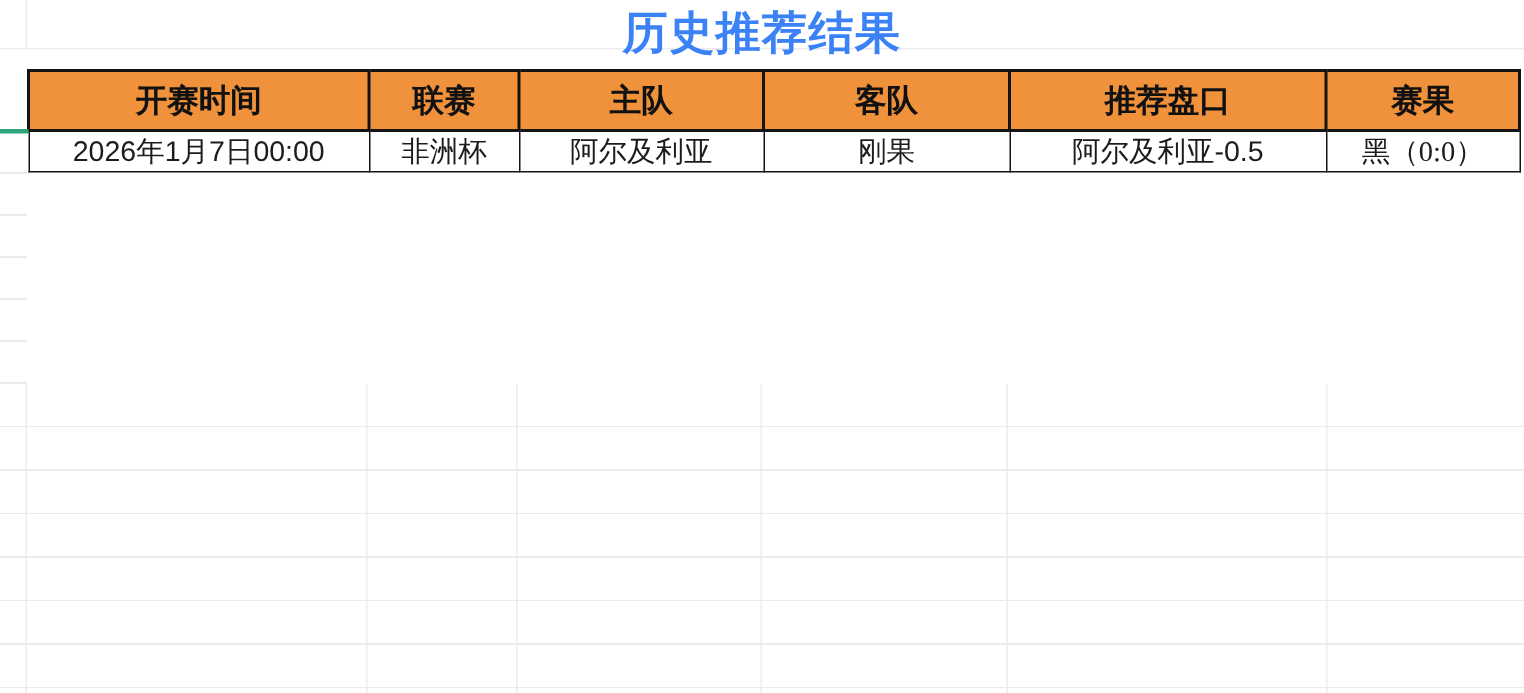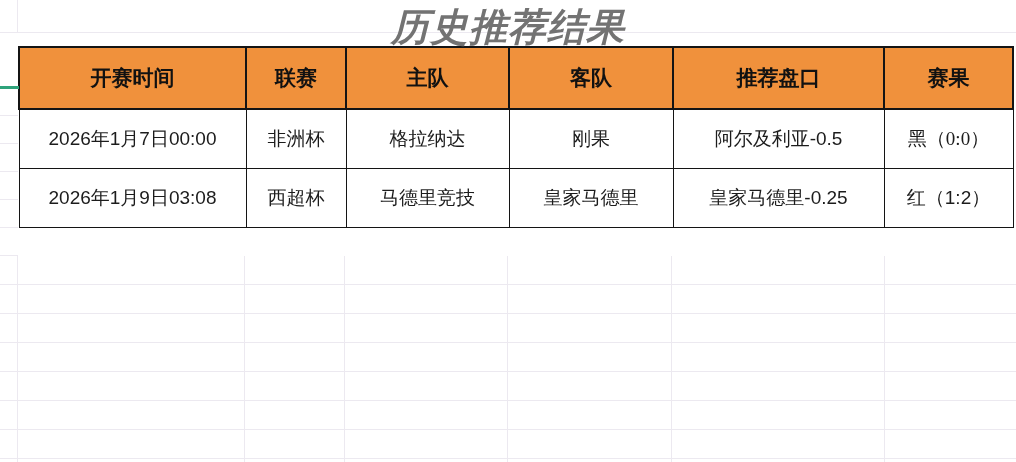--- a/index.html
+++ b/index.html
@@ -3,21 +3,21 @@
 <meta charset="utf-8">
 <style>
   html,body{margin:0;padding:0;background:#fff;}
   .screen{
     position:relative;width:1016px;height:462px;background:#ffffff;overflow:hidden;
     font-family:"Liberation Sans","DejaVu Sans",sans-serif;
     --header-bg:#F0913C; --red:#B73225; --grid:#ECE9F0; --freeze:#2FA37B; --ink:#141414;
   }
   .title{
     position:absolute;top:2px;left:0;width:100%;text-align:center;
-    font-size:38px;font-weight:bold;color:#737373;letter-spacing:1px;z-index:3;font-style:italic;
+    font-size:30px;font-weight:bold;color:#3b82f6;letter-spacing:1px;z-index:3;
   }
   .grid-h,.grid-v{position:absolute;background:var(--grid);z-index:1;}
   .gh-top{left:0;top:32px;width:1016px;height:1px;}
   .gv-top{left:17px;top:0;width:1px;height:33px;}
   .gutter-rows{
     position:absolute;left:0;top:88px;width:18px;height:168px;z-index:1;
     background:repeating-linear-gradient(to bottom,transparent 0 27px,var(--grid) 27px 28px);
   }
   .empty-rows{
     position:absolute;left:0;top:256px;width:1016px;height:206px;z-index:1;
@@ -29,25 +29,25 @@
   .gv-b4{left:507px;top:256px;width:1px;height:206px;}
   .gv-b5{left:671px;top:256px;width:1px;height:206px;}
   .gv-b6{left:884px;top:256px;width:1px;height:206px;}
   .freeze-line{position:absolute;left:0;top:86px;width:19px;height:3px;background:var(--freeze);z-index:4;}
   table.results{
     position:absolute;left:18px;top:46px;z-index:2;
     border-collapse:collapse;table-layout:fixed;background:#fff;
   }
   table.results th{
     background:var(--header-bg);border:2px solid var(--ink);
-    height:38px;font-size:21px;font-weight:bold;color:#111;text-align:center;padding:11px;
+    height:38px;font-size:21px;font-weight:bold;color:#111;text-align:center;padding:0;
   }
   table.results td{
     border:1.5px solid var(--ink);height:26px;font-size:19px;color:#1c1c1c;
-    text-align:center;padding:16px;white-space:nowrap;overflow:hidden;
+    text-align:center;padding:0;white-space:nowrap;overflow:hidden;
   }
   td.result-red{color:var(--red);}
   td.result-black{color:#101010;font-family:Liberation Serif, serif;}
 </style>
 </head>
 <body>
 
 <div class="screen" style="--header-bg: #F0913C; --red: #B73225; --freeze: #2FA37B; --grid: #ECE9F0;">
 
   <div class="title">历史推荐结果</div>
@@ -81,34 +81,26 @@
         <th>主队</th>
         <th>客队</th>
         <th>推荐盘口</th>
         <th>赛果</th>
       </tr>
     </thead>
     <tbody id="results-body">
     <tr>
       <td>2026年1月7日00:00</td>
       <td>非洲杯</td>
-      <td>格拉纳达</td>
+      <td>阿尔及利亚</td>
       <td>刚果</td>
       <td>阿尔及利亚-0.5</td>
       <td class="result-black">黑（0:0）</td>
     </tr>
 
 
 
 
 
-    <tr>
-      <td>2026年1月9日03:08</td>
-      <td>西超杯</td>
-      <td>马德里竞技</td>
-      <td>皇家马德里</td>
-      <td>皇家马德里-0.25</td>
-      <td class="result-red">红（1:2）</td>
-    </tr>
   </tbody>
   </table>
 
 </div>
 
 </body></html>

